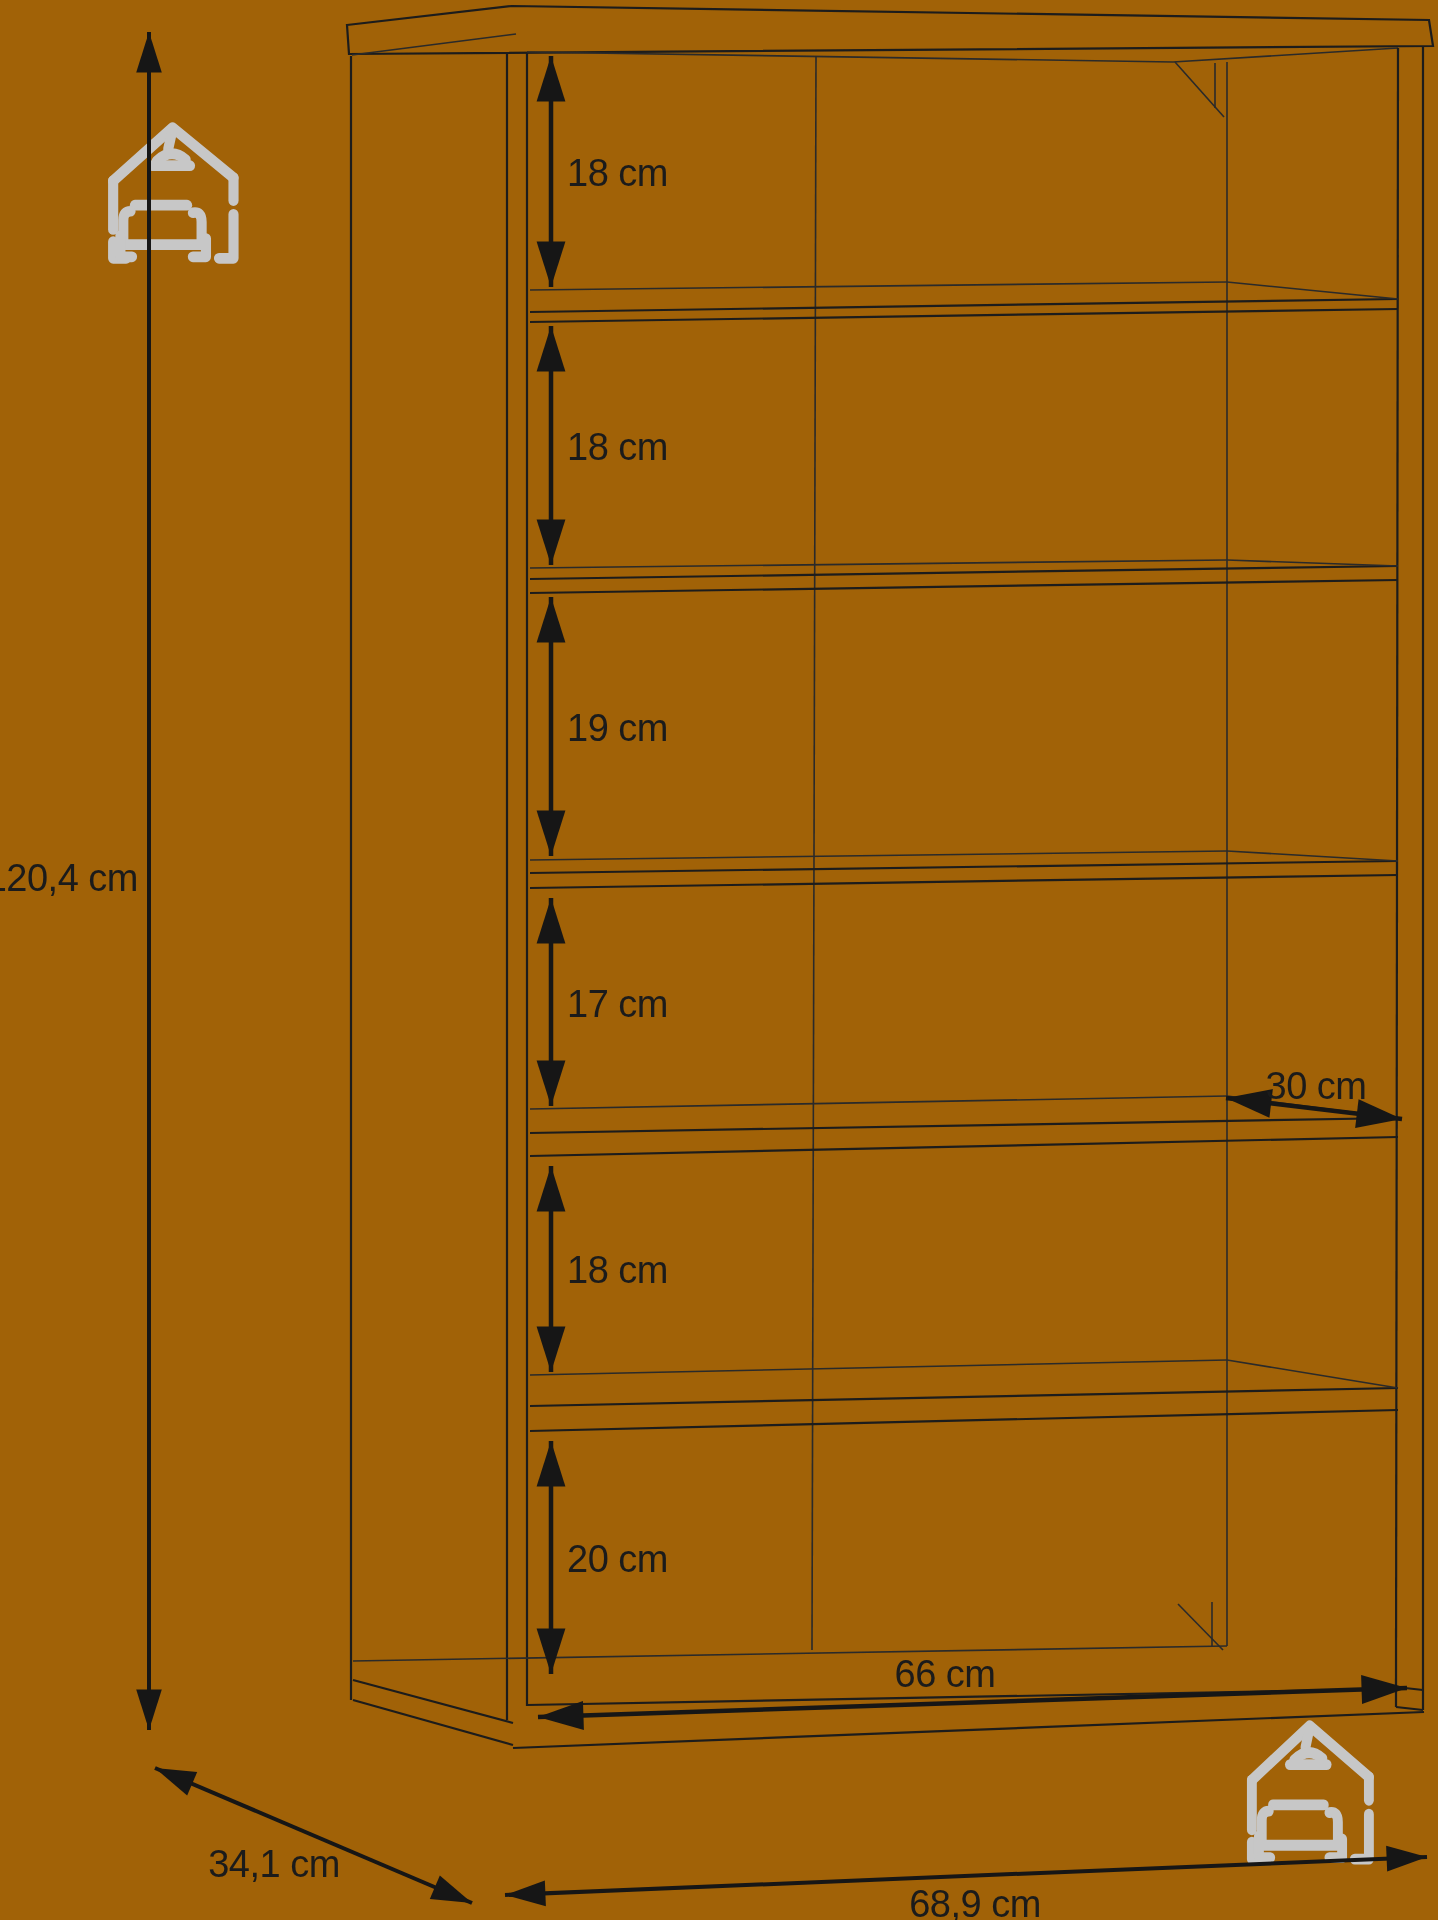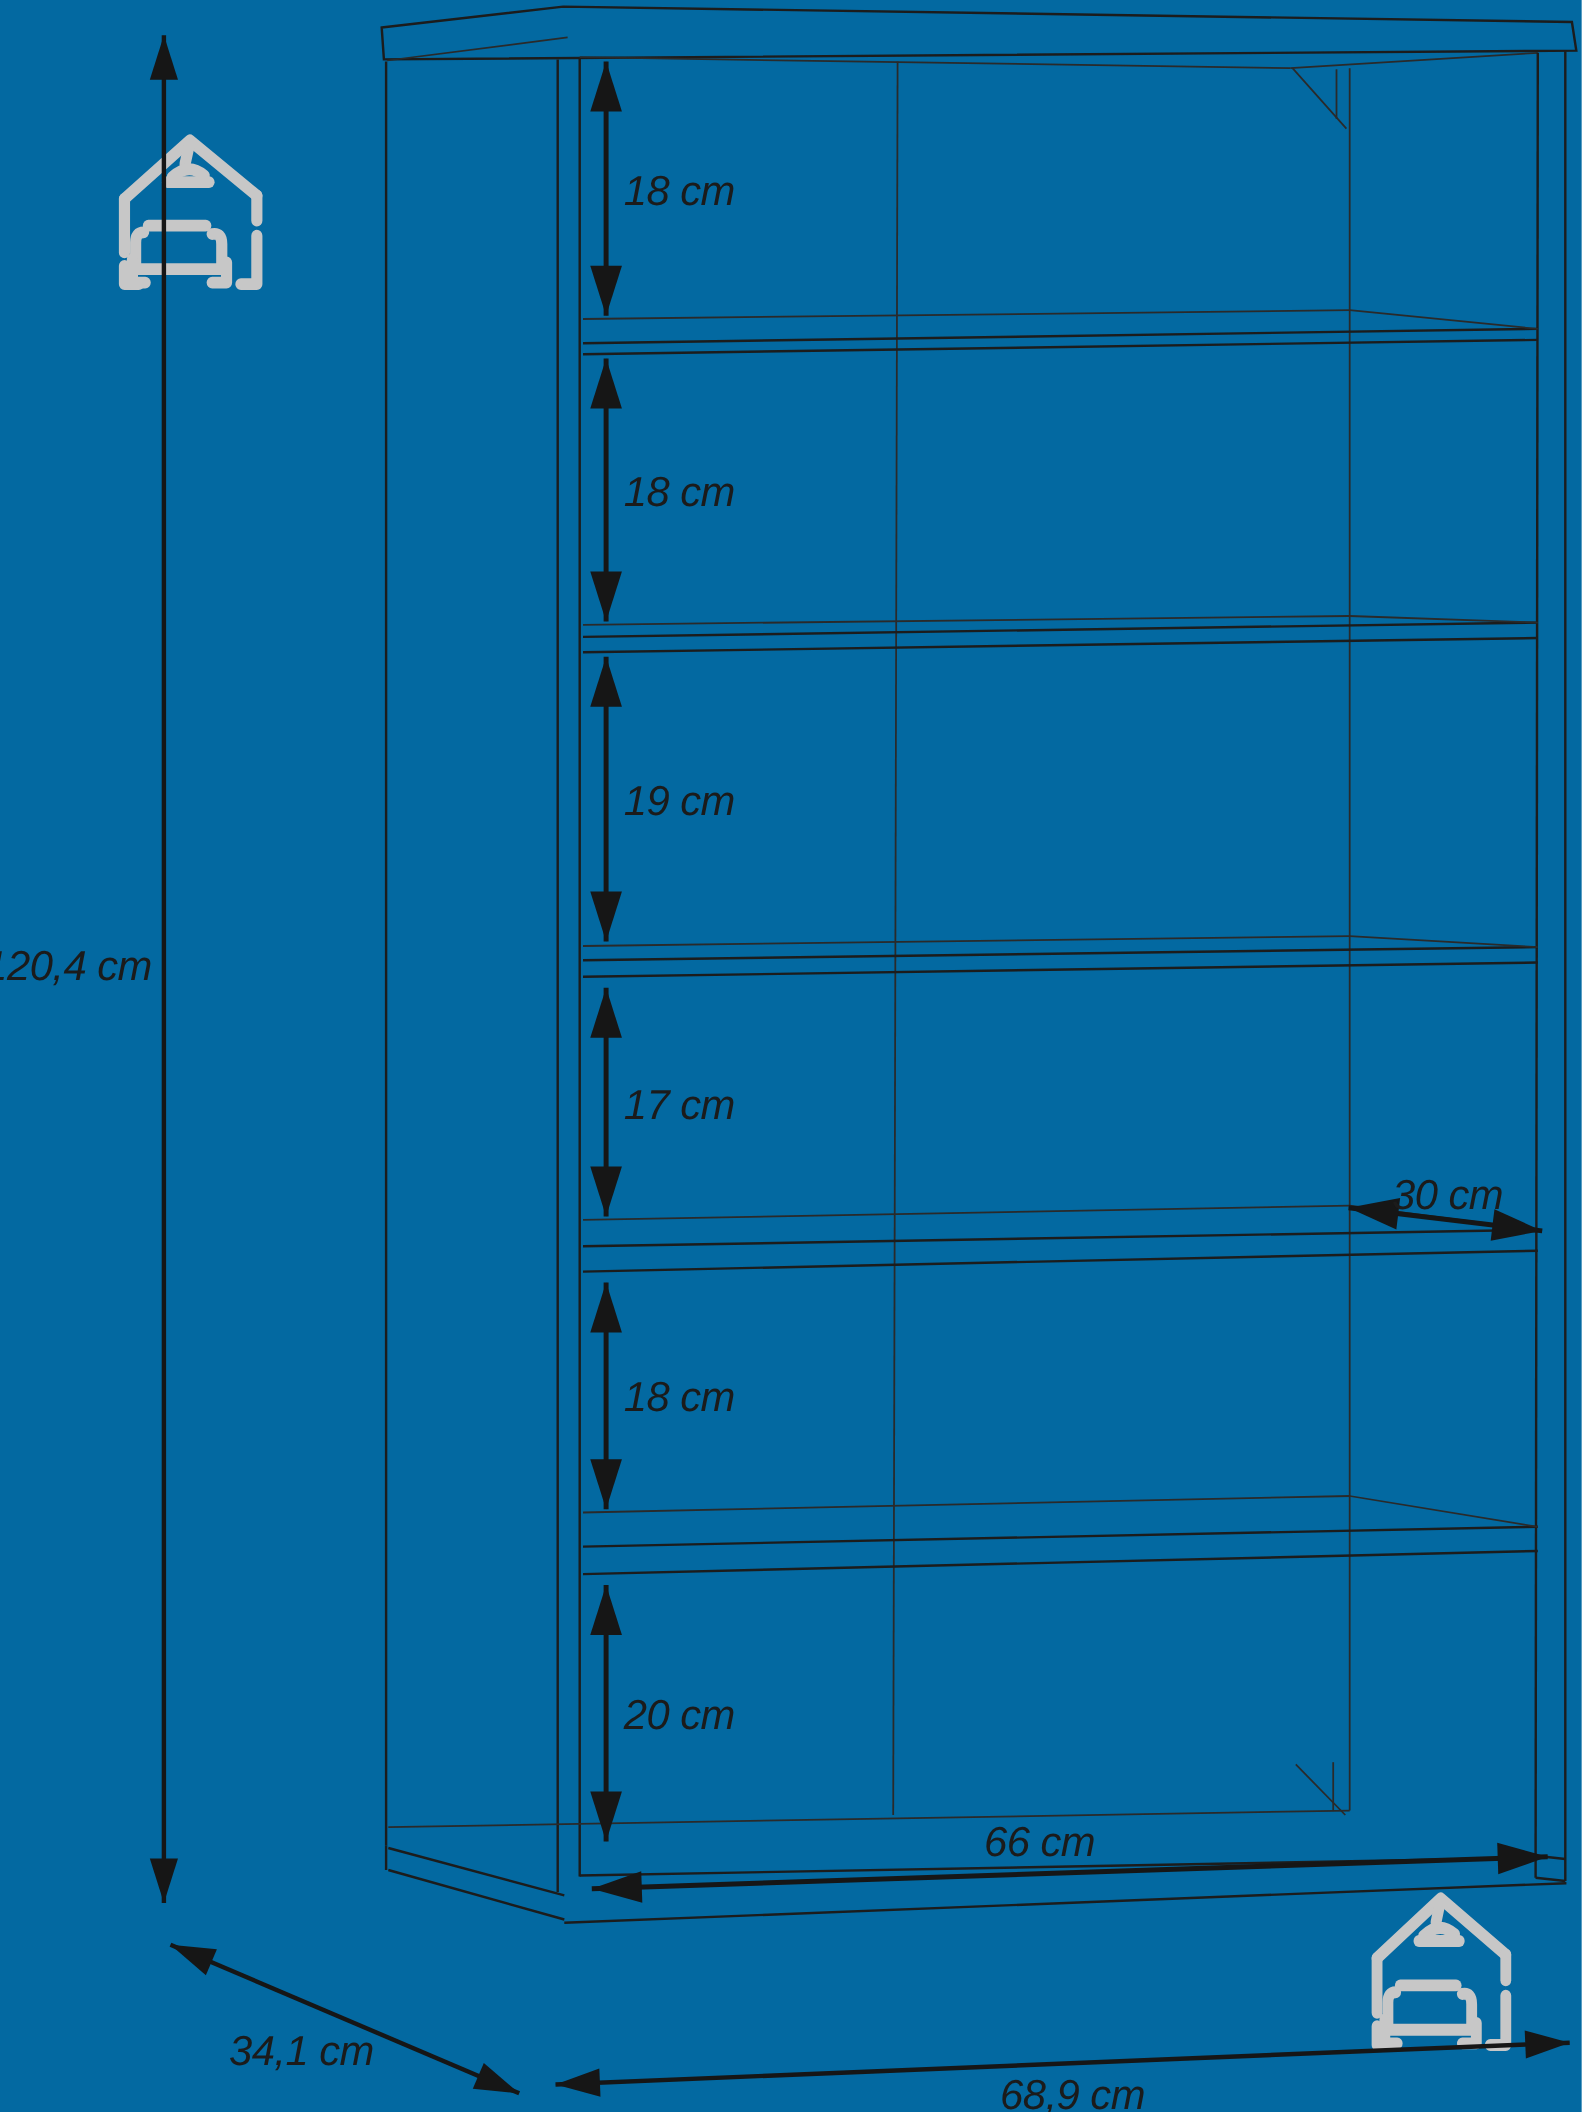--- a/index.html
+++ b/index.html
@@ -5,23 +5,22 @@
   html,body{
     margin:0;
     padding:0;
     background:#ffffff;
     font-family:"Liberation Sans", sans-serif;
   }
   .stage{
     position:relative;
     width:1438px;
     height:1920px;
-    background:#0369a1;
+    background:#a16207;
     overflow:hidden;
-    font-style:italic;
   }
   svg text{
     font-family:"Liberation Sans", sans-serif;
     font-size:38px;
     letter-spacing:-0.5px;
     fill:#1b1b1b;
   }
   .edge{ stroke:#1c1c1c; stroke-width:2.2; fill:none; }
   .edge-thin{ stroke:#2a2a2a; stroke-width:1.6; fill:none; }
   .dim{ stroke:#161616; stroke-width:4.5; fill:none; }

